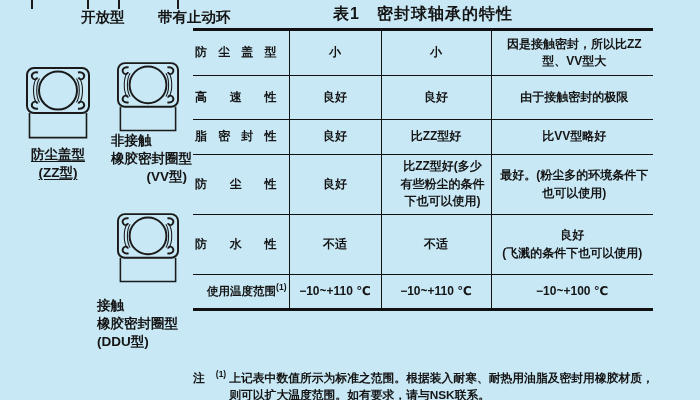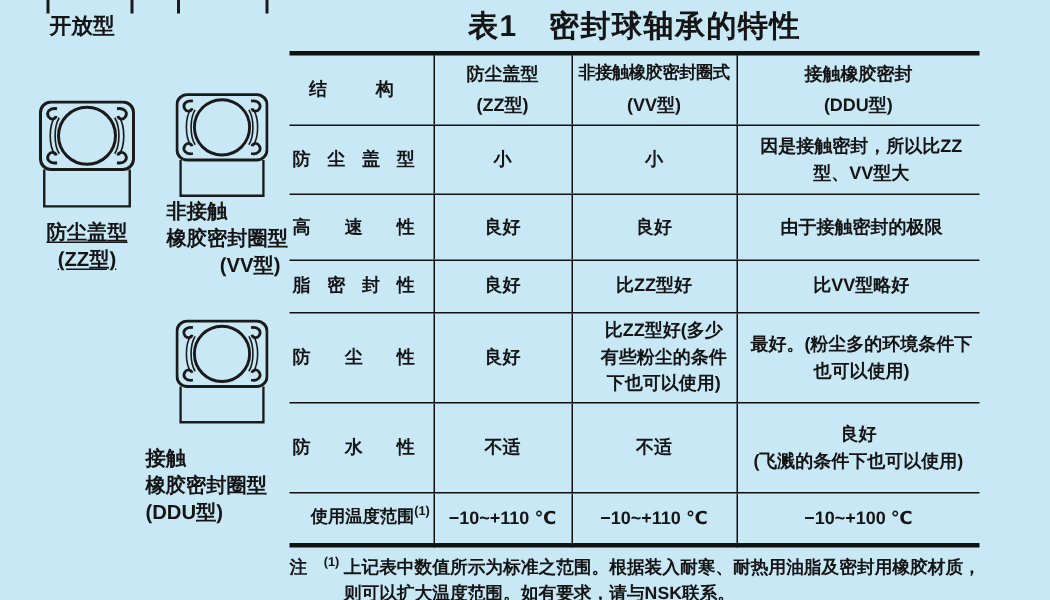--- a/index.html
+++ b/index.html
@@ -5,30 +5,30 @@
   * { margin:0; padding:0; box-sizing:border-box; }
   html,body { width:700px; height:400px; }
   body {
     font-family:"Liberation Sans","DejaVu Sans",sans-serif;
     background:#c8e8f5; color:#151515; overflow:hidden;
   }
   .page { position:relative; width:700px; height:400px; background:#c8e8f5; }
 
   
   .stub { position:absolute; top:0; width:2px; height:9px; background:#1a1a1a; }
-  .top-label { position:absolute; top:8px; font-size:14.5px; font-weight:bold; white-space:nowrap; }
+  .top-label { position:absolute; top:8px; font-size:14.5px; font-weight:bold; white-space:nowrap;margin-left:48px; }
   .bearing { position:absolute; }
   .fig-label { position:absolute; font-size:13.5px; font-weight:bold; line-height:18px; white-space:nowrap; }
   .fig-label.center { text-align:center; }
   .fig-label .ul { text-decoration:underline; text-underline-offset:2px; }
   .fig-label .r { text-align:right; }
 
   
   .table-area { position:absolute; left:193px; top:0; width:462px; }
-  .tbl-title { width:460px; text-align:center; font-size:20px; font-weight:bold; padding-top:4px; letter-spacing:1px; }
+  .tbl-title { width:460px; text-align:center; font-size:16px; font-weight:bold; padding-top:4px; letter-spacing:1px; }
   table.tbl { border-collapse:collapse; width:460px; margin-top:3px;
               border-top:3px solid #111; border-bottom:3px solid #111; table-layout:fixed; }
   .tbl td { font-size:12px; font-weight:600; border-bottom:1px solid #111; vertical-align:middle;
             line-height:1.45; overflow:hidden; }
   .tbl tr.last td { border-bottom:none; }
   .tbl td.vline { border-left:1px solid #111; }
   .tbl td.tc { text-align:center; padding:2px 3px; }
   .tbl td.tl { text-align:center; padding:2px 4px 2px 8px; }
   .tbl td.lbl { text-align:justify; text-align-last:justify; padding:0 12px 0 2px; white-space:nowrap; }
   .tbl td.lbl-plain { text-align:right; padding:0 2px 0 1px; white-space:nowrap; font-size:11.5px; }
@@ -52,20 +52,21 @@
 <body>
 
 <div class="page">
 
   <div class="stub" style="left:31px"></div>
   <div class="stub" style="left:87px"></div>
   <div class="stub" style="left:118px"></div>
   <div class="stub" style="left:177px"></div>
 
   <div class="top-label" style="left:33px">开放型</div>
+  <div class="top-label" style="left:110px">带有止动环</div>
 
   <svg class="bearing" style="left:26px; top:67px" width="64" height="72" viewBox="0 0 64 72">
     <rect class="ln" x="1" y="1" width="62" height="45" rx="7" stroke-width="2"></rect>
     <circle class="ln" cx="32" cy="23.5" r="19" stroke-width="2"></circle>
     <g>
       <path class="ln" d="M10.5,11 C6.5,17 6.5,30 10.5,36" stroke-width="1.1"></path>
       <path class="ln" d="M13.5,11.5 C9.8,17.5 9.8,29.5 13.5,35.5" stroke-width="1.1"></path>
       <path class="ln" d="M12,5.5 C7,4.5 4.5,8 6.5,11 C8,13.2 11,12.6 11.4,10.4" stroke-width="1.9"></path>
       <path class="ln" d="M12,41.5 C7,42.5 4.5,39 6.5,36 C8,33.8 11,34.4 11.4,36.6" stroke-width="1.9"></path>
     </g>
@@ -133,35 +134,20 @@
 
     <table class="tbl">
       <colgroup>
           <col style="width:96px">
           <col style="width:92px">
           <col style="width:110px">
           <col style="width:162px">
         </colgroup>
 
       <tbody>
-          <tr style="height:48px">
-        <td class="hdr-structure">结构</td>
-        <td class="vline hdr">
-          <div>防尘盖型</div>
-          <div class="h2">(ZZ型)</div>
-        </td>
-        <td class="vline hdr">
-          <div class="tight">非接触橡胶密封圈式</div>
-          <div class="h2">(VV型)</div>
-        </td>
-        <td class="vline hdr">
-          <div>接触橡胶密封</div>
-          <div class="h2">(DDU型)</div>
-        </td>
-      </tr>
 
       <tr style="height:46px">
         <td class="lbl">防尘盖型</td>
         <td class="vline tc">小</td>
         <td class="vline tc">小</td>
         <td class="vline tl">因是接触密封，所以比ZZ型、VV型大</td>
       </tr>
 
       <tr style="height:44px">
         <td class="lbl">高速性</td>

